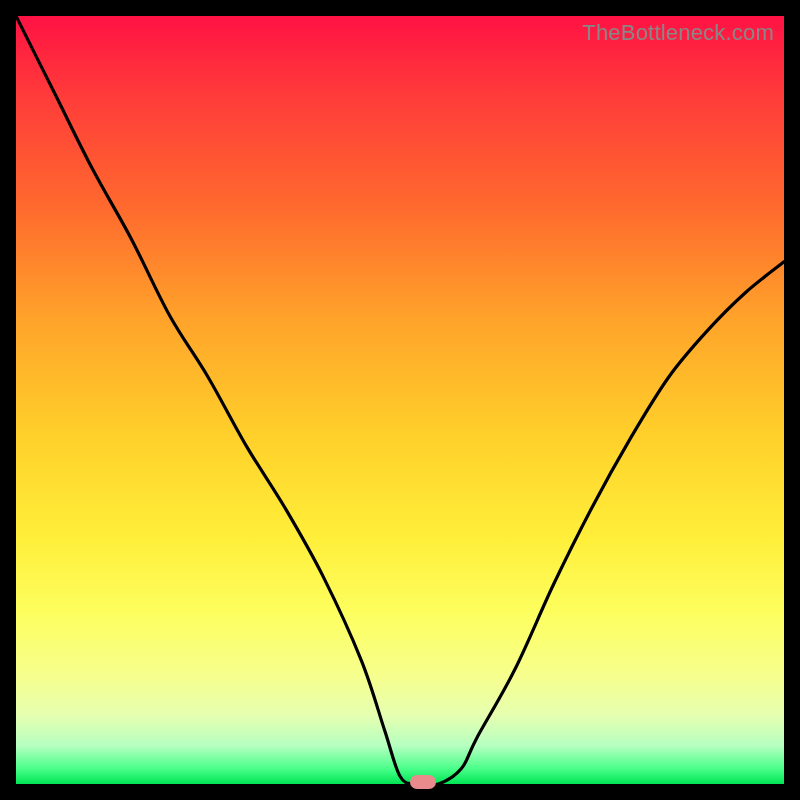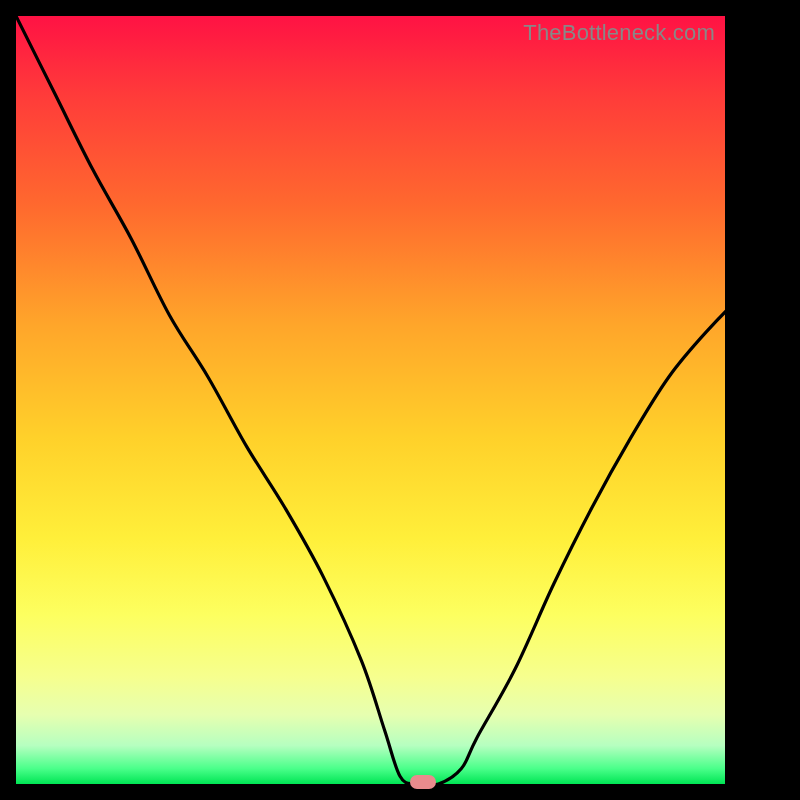--- a/index.html
+++ b/index.html
@@ -14,21 +14,21 @@
   .frame {
     position: relative;
     width: 800px;
     height: 800px;
     background: #000;
   }
   .plot {
     position: absolute;
     left: 16px;
     top: 16px;
-    width: 709px;
+    width: 768px;
     height: 768px;
     background: linear-gradient(to bottom,
       #ff1244 0%,
       #ff3a3a 10%,
       #ff6a2e 25%,
       #ffa52a 40%,
       #ffd12a 55%,
       #ffef3a 68%,
       #fdff60 78%,
       #f6ff8e 86%,

